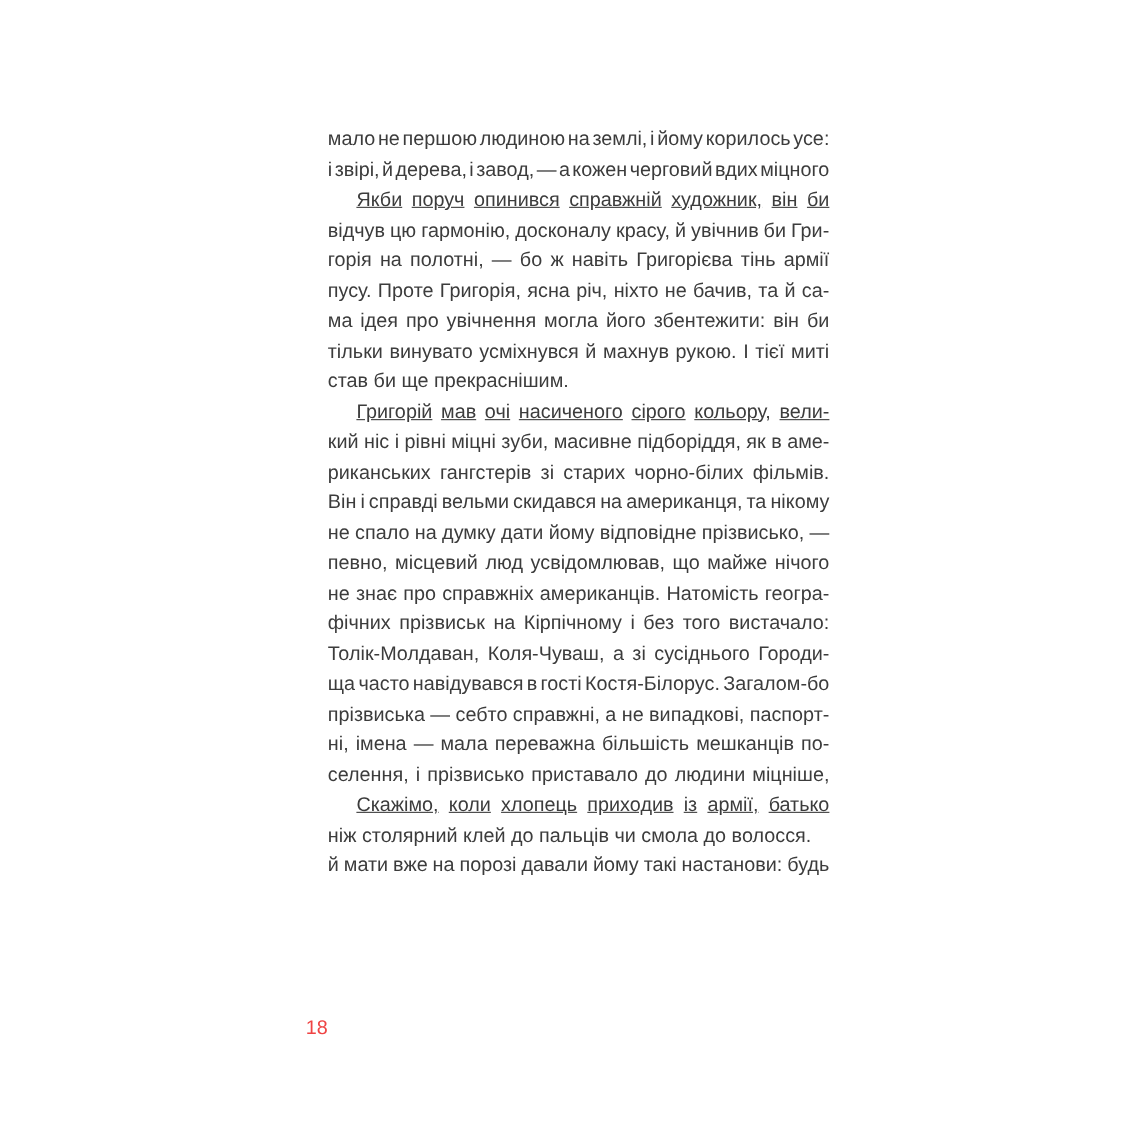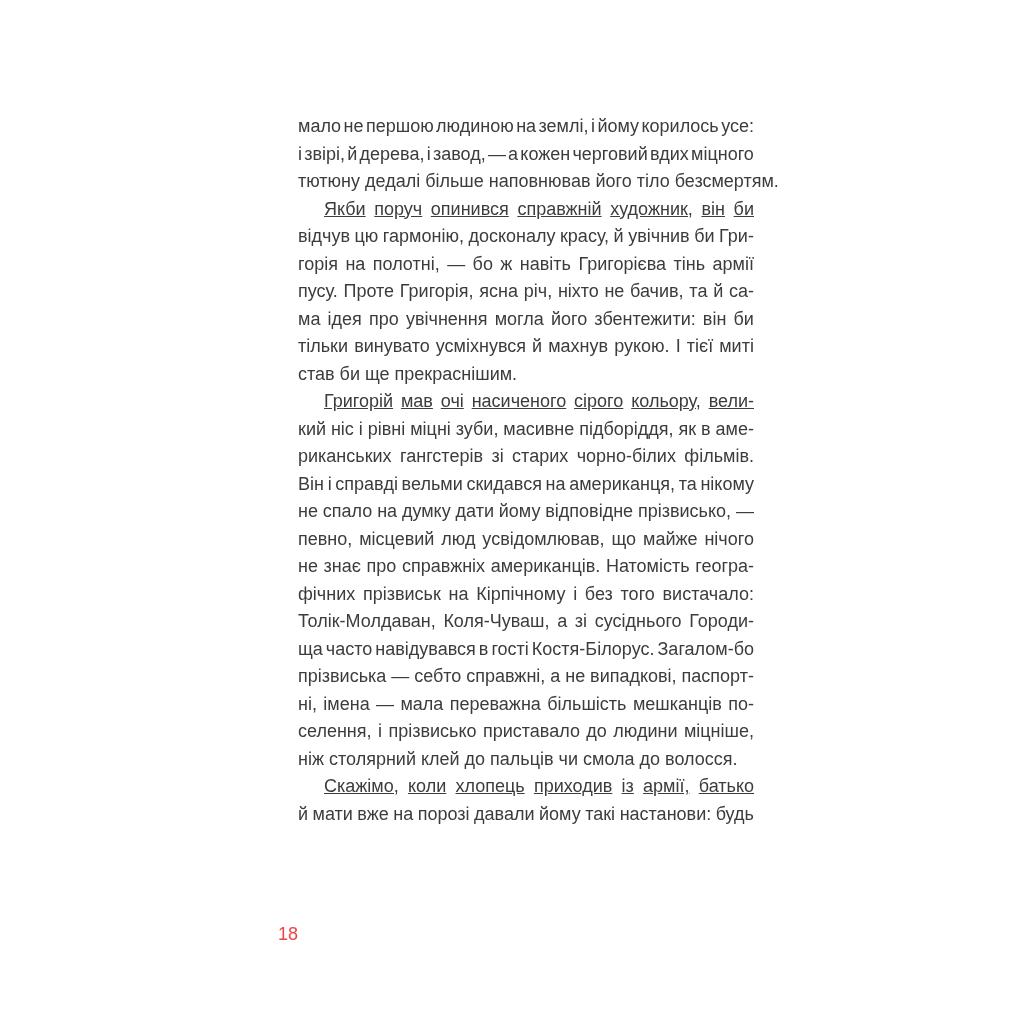--- a/index.html
+++ b/index.html
@@ -69,21 +69,20 @@
       <span>дерева,</span>
       <span>і</span>
       <span>завод,</span>
       <span>—</span>
       <span>а</span>
       <span>кожен</span>
       <span>черговий</span>
       <span>вдих</span>
       <span>міцного</span>
     </div>
-    <div class="line">тютюну дедалі більше наповнював його тіло безсмертям.</div>
     <div class="line just ind">
       <span>Якби</span>
       <span>поруч</span>
       <span>опинився</span>
       <span>справжній</span>
       <span>художник,</span>
       <span>він</span>
       <span>би</span>
     </div>
     <div class="line just">
@@ -264,30 +263,30 @@
     </div>
     <div class="line just">
       <span>селення,</span>
       <span>і</span>
       <span>прізвисько</span>
       <span>приставало</span>
       <span>до</span>
       <span>людини</span>
       <span>міцніше,</span>
     </div>
-    <div class="line">ніж столярний клей до пальців чи смола до волосся.</div>
     <div class="line just ind">
       <span>Скажімо,</span>
       <span>коли</span>
       <span>хлопець</span>
       <span>приходив</span>
       <span>із</span>
       <span>армії,</span>
       <span>батько</span>
     </div>
+    <div class="line">ніж столярний клей до пальців чи смола до волосся.</div>
     <div class="line just">
       <span>й</span>
       <span>мати</span>
       <span>вже</span>
       <span>на</span>
       <span>порозі</span>
       <span>давали</span>
       <span>йому</span>
       <span>такі</span>
       <span>настанови:</span>

